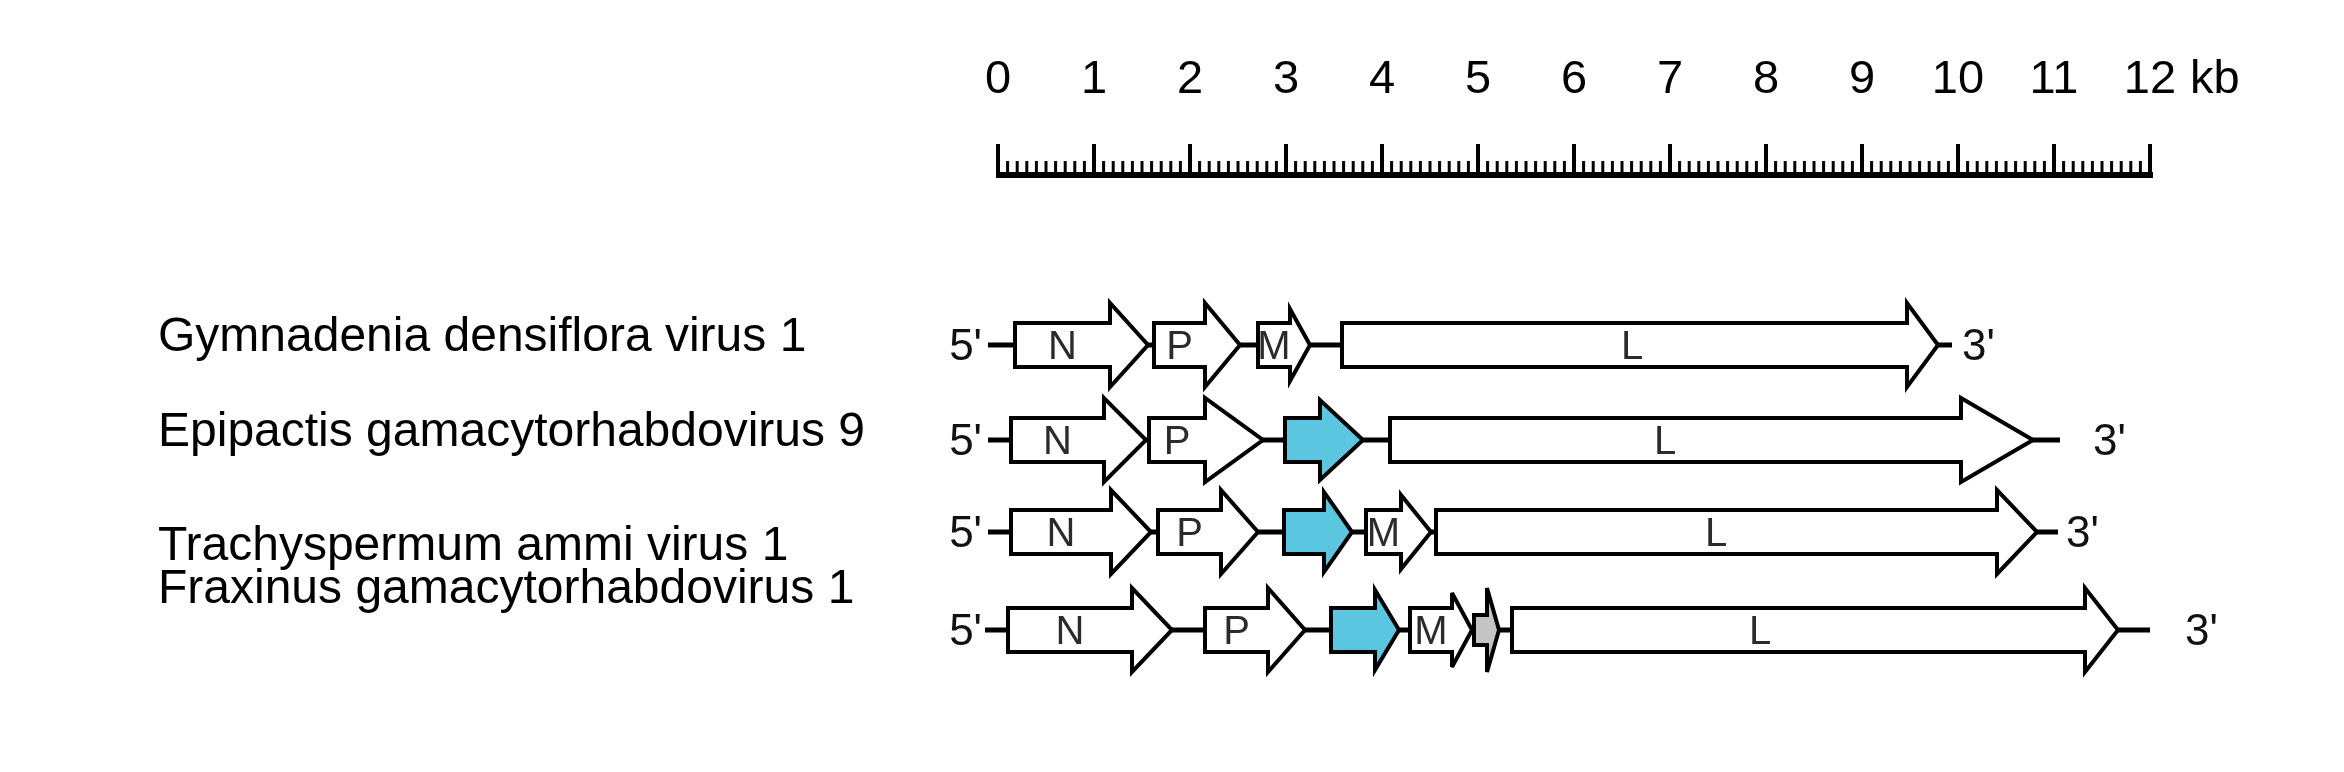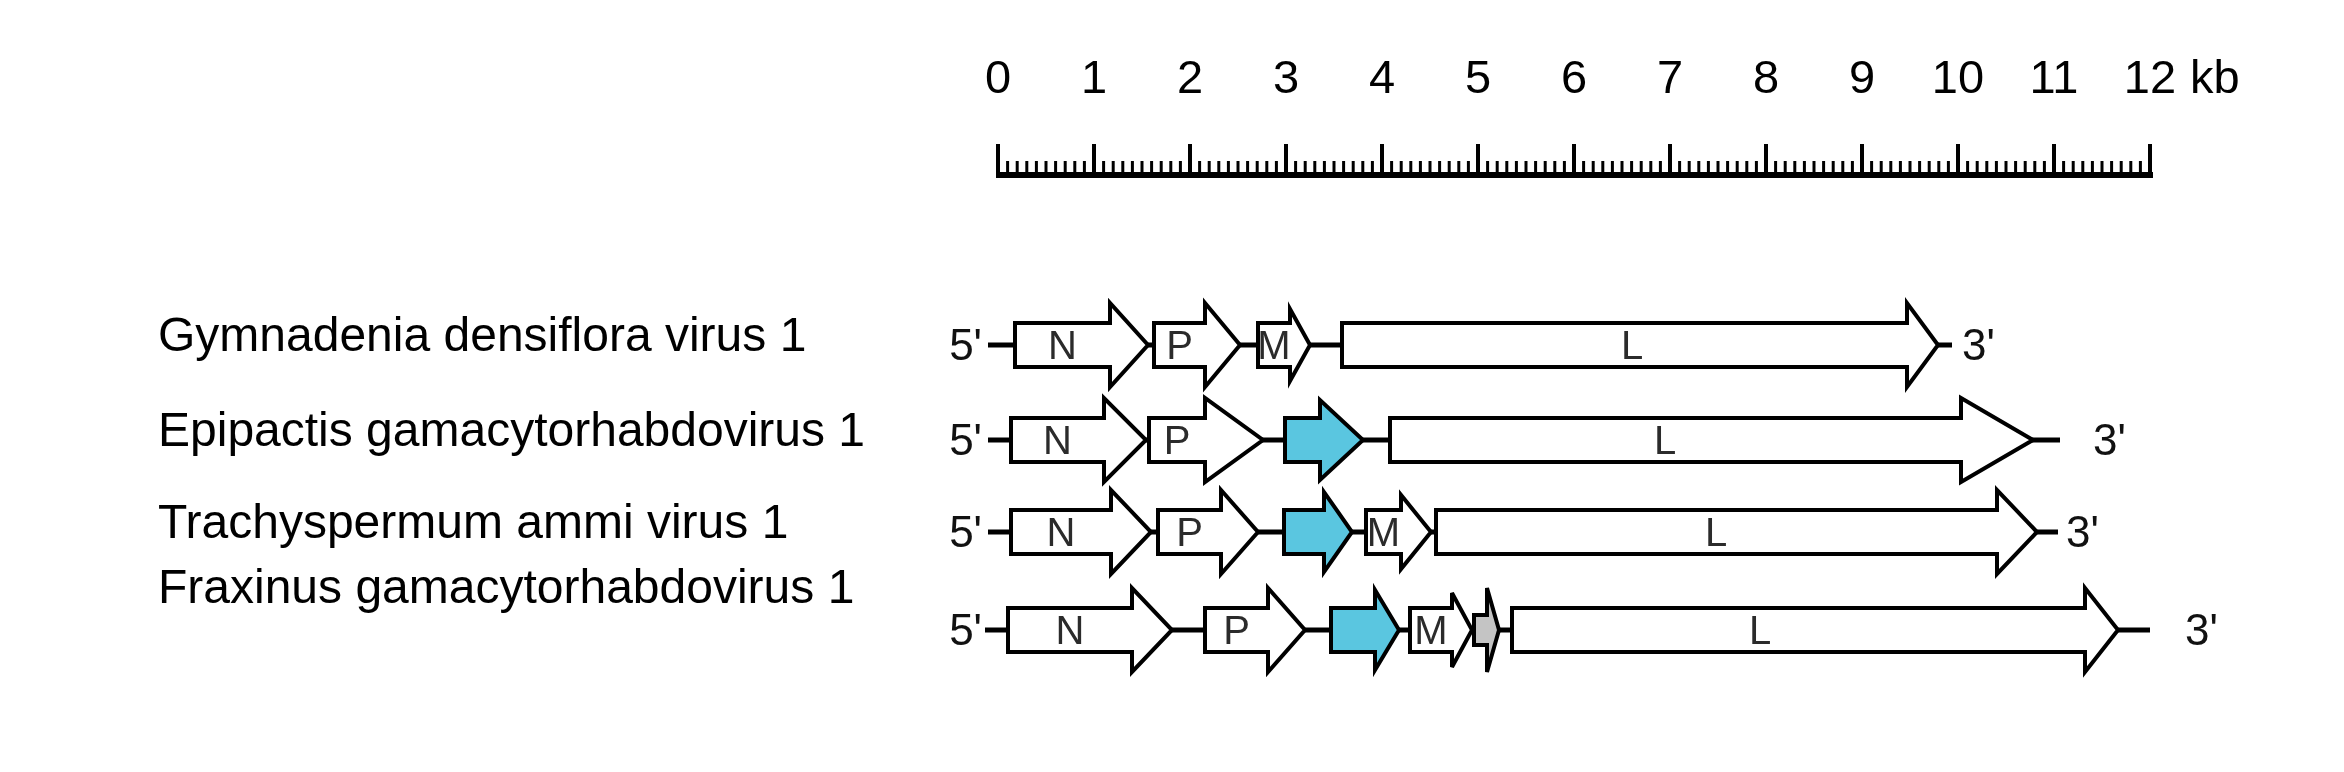--- a/index.html
+++ b/index.html
@@ -210,16 +210,16 @@
       <polygon points="1331,608 1375,608 1375,590 1399,630 1375,670 1375,652 1331,652" fill="#5AC6E0" stroke="#000000" stroke-width="4" stroke-linejoin="miter"></polygon>
       <polygon points="1410,608 1452,608 1452,593 1472,630 1452,667 1452,652 1410,652" fill="#ffffff" stroke="#000000" stroke-width="4" stroke-linejoin="miter"></polygon>
       <text x="1431" y="644" text-anchor="middle" class="gene-letter">M</text>
       <polygon points="1474,615 1487,615 1487,588 1499,630 1487,672 1487,645 1474,645" fill="#C4C4C4" stroke="#000000" stroke-width="4" stroke-linejoin="miter"></polygon>
       <polygon points="1512,608 2085,608 2085,588 2118,630 2085,672 2085,652 1512,652" fill="#ffffff" stroke="#000000" stroke-width="4" stroke-linejoin="miter"></polygon>
       <text x="1760" y="644" text-anchor="middle" class="gene-letter">L</text>
       <text x="2185" y="645" text-anchor="start" class="prime">3'</text>
     </svg>
 
   <div class="vname" style="top:311px">Gymnadenia densiflora virus 1</div>
-  <div class="vname" style="top:406px">Epipactis gamacytorhabdovirus 1</div>
-  <div class="vname" style="top:498px">Trachyspermum ammi virus 1</div>
+  <div class="vname" style="top:406px">Epipactis gamacytorhabdovirus 9</div>
+  <div class="vname" style="top:520px">Trachyspermum ammi virus 1</div>
   <div class="vname" style="top:563px">Fraxinus gamacytorhabdovirus 1</div>
 </div>
 
 </body></html>

